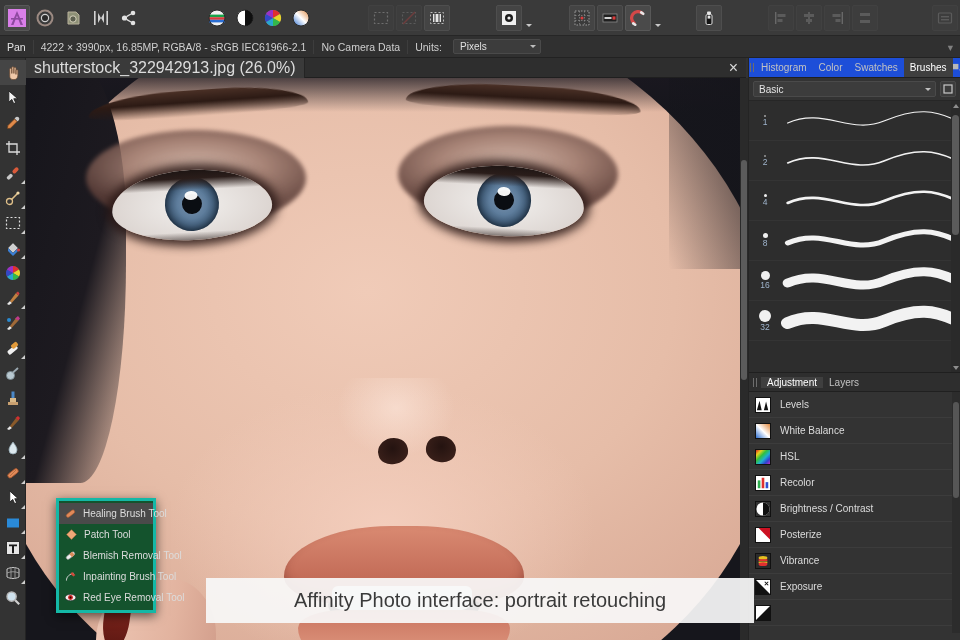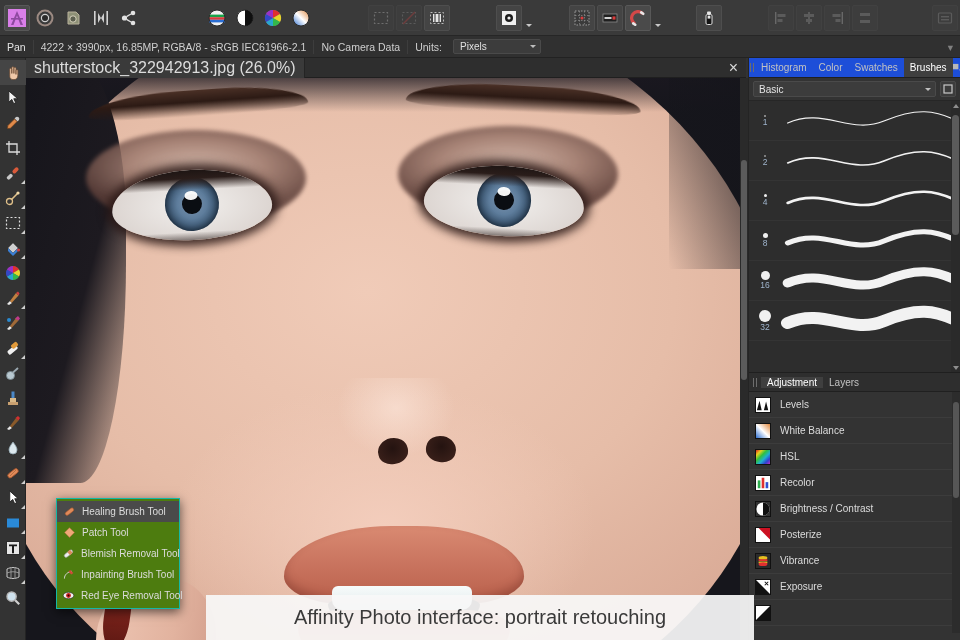--- a/index.html
+++ b/index.html
@@ -217,22 +217,22 @@
   }
   .nail {
     position: absolute; left: 78px; top: 508px; width: 26px; height: 62px;
     background: linear-gradient(180deg, #8e2a22 0%, #5d1812 100%);
     border-radius: 40% 40% 45% 45%;
     transform: rotate(8deg);
   }
 
   
   .ctxmenu {
-    position: absolute; left: 30px; top: 420px; width: 124px;
-    background: #4d7c0f; border: 1px solid #14b8a6;
+    position: absolute; left: 30px; top: 420px; width: 100px;
+    background: #14532d; border: 3px solid #14b8a6;
     box-shadow: 0 3px 10px rgba(0,0,0,.6);
     padding: 2px 0; z-index: 30;
   }
   .ctxmenu .row {
     height: 21px; display: flex; align-items: center; gap: 6px;
     padding: 0 5px; font-size: 10px; color: #dcdcdc; white-space: nowrap;
   }
   .ctxmenu .row.sel { background: #4a4a4a; }
   .ctxmenu .ic { width: 14px; height: 14px; display:flex; align-items:center; justify-content:center; }
 
@@ -299,21 +299,21 @@
   .adj-row {
     height: 26px; display: flex; align-items: center; gap: 9px; padding-left: 6px;
     border-bottom: 1px solid #3c3c3c; font-size: 10px; color: #dcdcdc;
   }
   .adj-ic { width: 16px; height: 16px; flex: 0 0 16px; border: 1px solid #111; }
   .adj-scroll { position:absolute; right:0; top:0; width:8px; height:241px; background:#2c2c2c; }
   .adj-scroll .thumb { position:absolute; left:1px; top:10px; width:6px; height:96px; background:#565656; border-radius:3px; }
 
   
   .caption {
-    position: absolute; left: 206px; top: 595px; width: 548px; height: 45px;
+    position: absolute; left: 206px; top: 578px; width: 548px; height: 45px;
     background: rgba(248,248,248,.93);
     display: flex; align-items: center; justify-content: center;
     font-size: 20px; color: #3a3a3a; z-index: 40;
   }
 </style>
 </head>
 <body>
 
 <div id="app">
 

